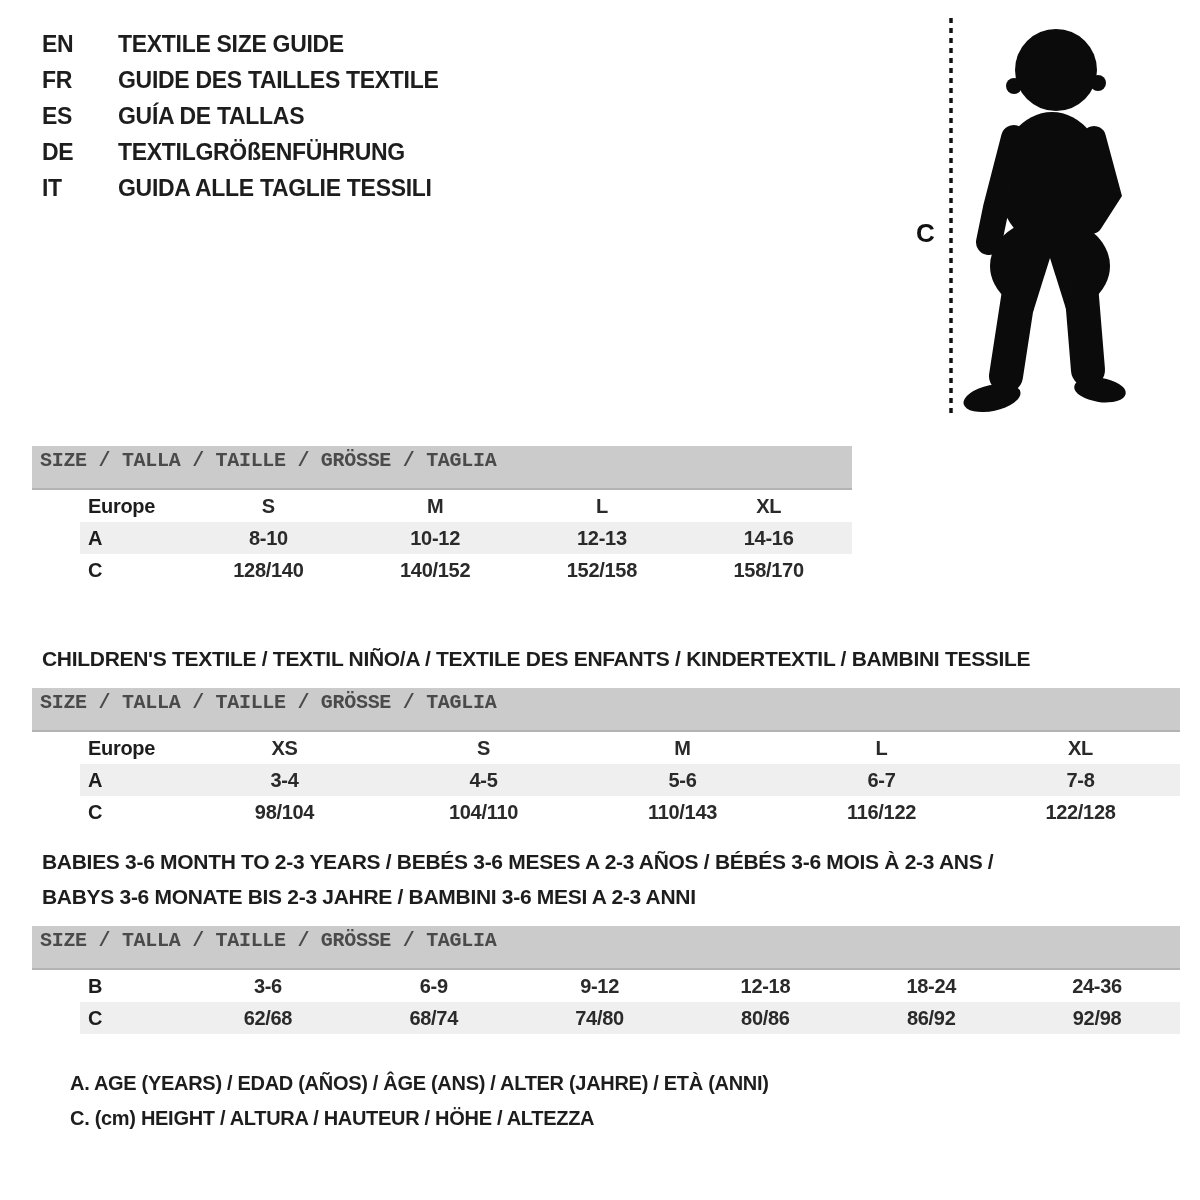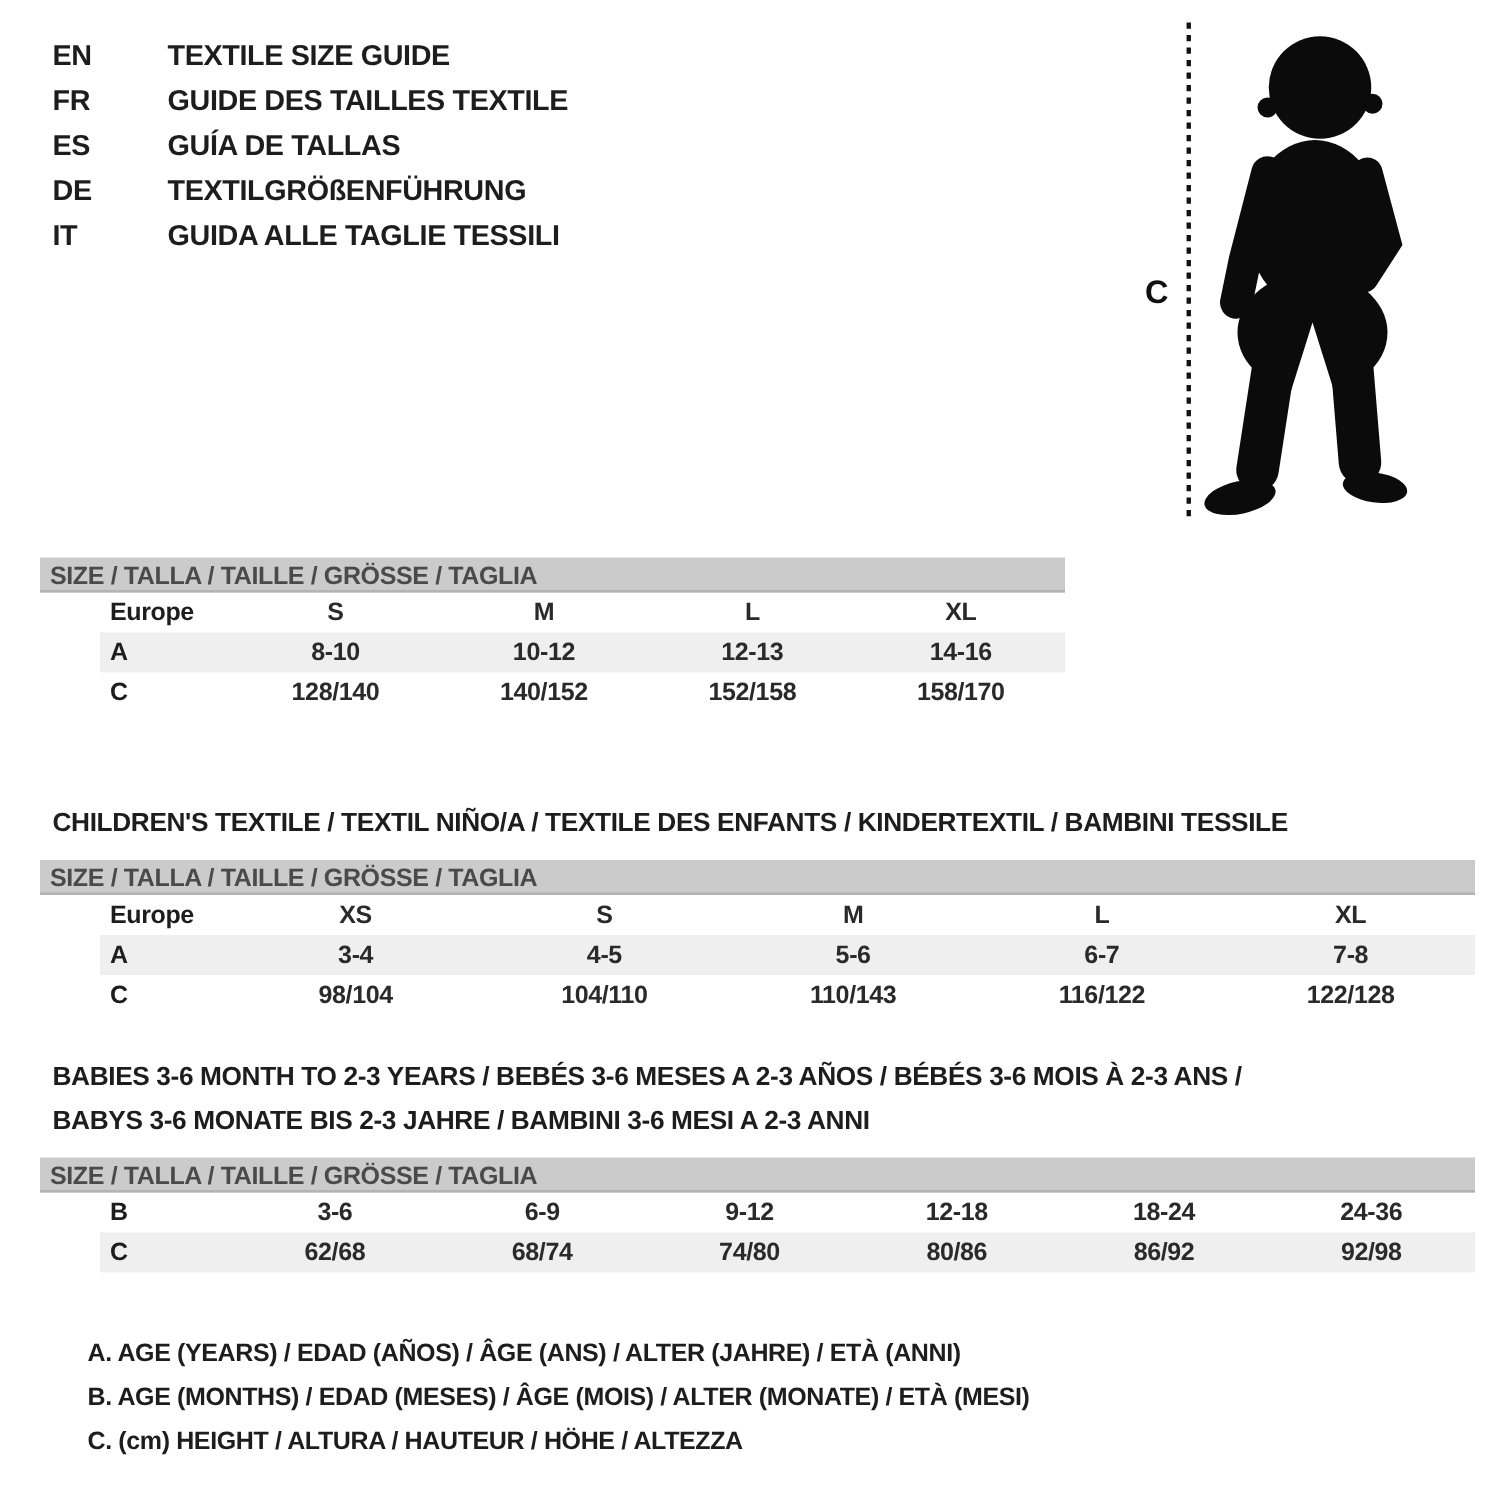--- a/index.html
+++ b/index.html
@@ -3,35 +3,35 @@
 <meta charset="utf-8">
 <style>
   html,body{margin:0;padding:0;background:#fff;}
   .page{
     position:relative;width:1200px;height:1200px;background:#ffffff;overflow:hidden;
     font-family:"Liberation Sans",sans-serif;font-weight:700;color:#1d1d1d;
     letter-spacing:-0.3px;
   }
   
   .langs{position:absolute;left:42px;top:26px;}
-  .lang-row{display:flex;height:36px;align-items:center;font-size:23px;gap:16px;}
+  .lang-row{display:flex;height:36px;align-items:center;font-size:23px;}
   .lang-code{width:76px;}
   .lang-label{white-space:nowrap;}
   
   .figure{position:absolute;left:900px;top:8px;width:262px;height:424px;}
   
   .sec{position:absolute;left:32px;}
   .sec-0{top:434px;width:820px;}
   .sec-1{top:641px;width:1148px;}
   .sec-2{top:844px;width:1148px;}
   .sec-title{font-size:21px;line-height:35px;padding-left:10px;white-space:nowrap;}
   .size-bar{
-    margin-top:12px;height:28px;line-height:30px;
+    margin-top:12px;height:44px;line-height:30px;
     background:#cbcbcb;border-bottom:2px solid #b3b3b3;
-    color:#4a4a4a;font-size:20px;padding-left:8px;box-sizing:border-box;
+    color:#4a4a4a;font-size:20px;padding-left:8px;box-sizing:border-box;font-family:Liberation Mono, monospace;
   }
   .size-table{width:100%;}
   .row{display:flex;height:32px;align-items:center;font-size:20px;margin-left:48px;}
   .row.shaded{background:#efefef;}
   .row .label{width:105px;padding-left:8px;box-sizing:border-box;}
   .row .cell{flex:1;text-align:center;color:#2a2a2a;}
   
   .legend{position:absolute;left:42px;top:1066px;font-size:20px;line-height:35px;margin-left:28px;}
   .legend div{white-space:nowrap;}
 </style>
@@ -165,17 +165,16 @@
           <span class="cell">74/80</span>
           <span class="cell">80/86</span>
           <span class="cell">86/92</span>
           <span class="cell">92/98</span>
         </div>
       </div>
     </section>
 
   <div class="legend">
       <div class="legend-line">A. AGE (YEARS) / EDAD (AÑOS) / ÂGE (ANS) / ALTER (JAHRE) / ETÀ (ANNI)</div>
-      <div class="legend-line">B. AGE (MONTHS) / EDAD (MESES) / ÂGE (MOIS) / ALTER (MONATE) / ETÀ (MESI)</div>
       <div class="legend-line">C. (cm) HEIGHT / ALTURA / HAUTEUR / HÖHE / ALTEZZA</div>
     </div>
 
 </div>
 
 </body></html>

